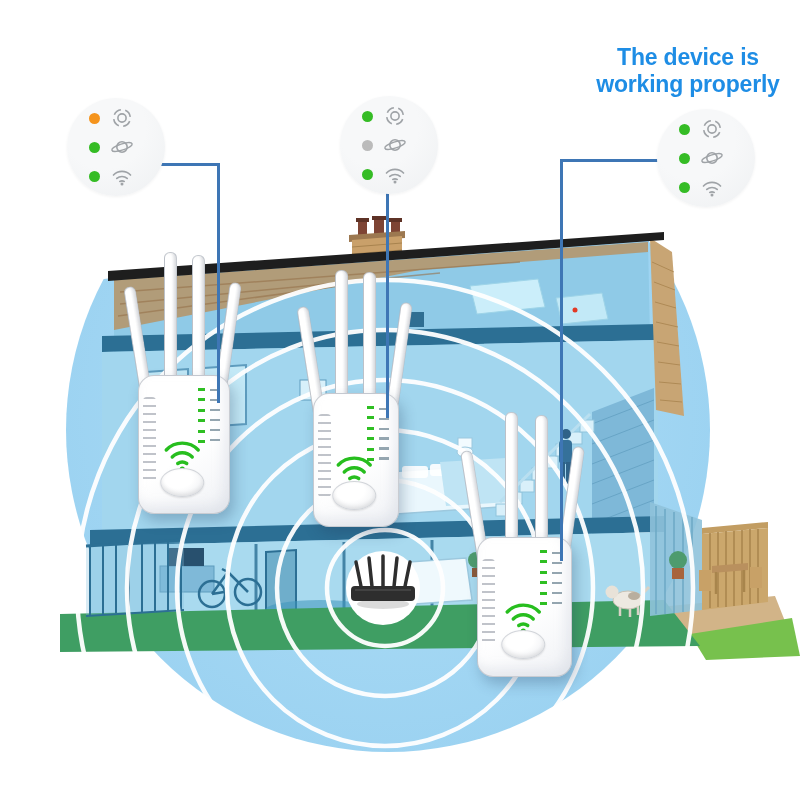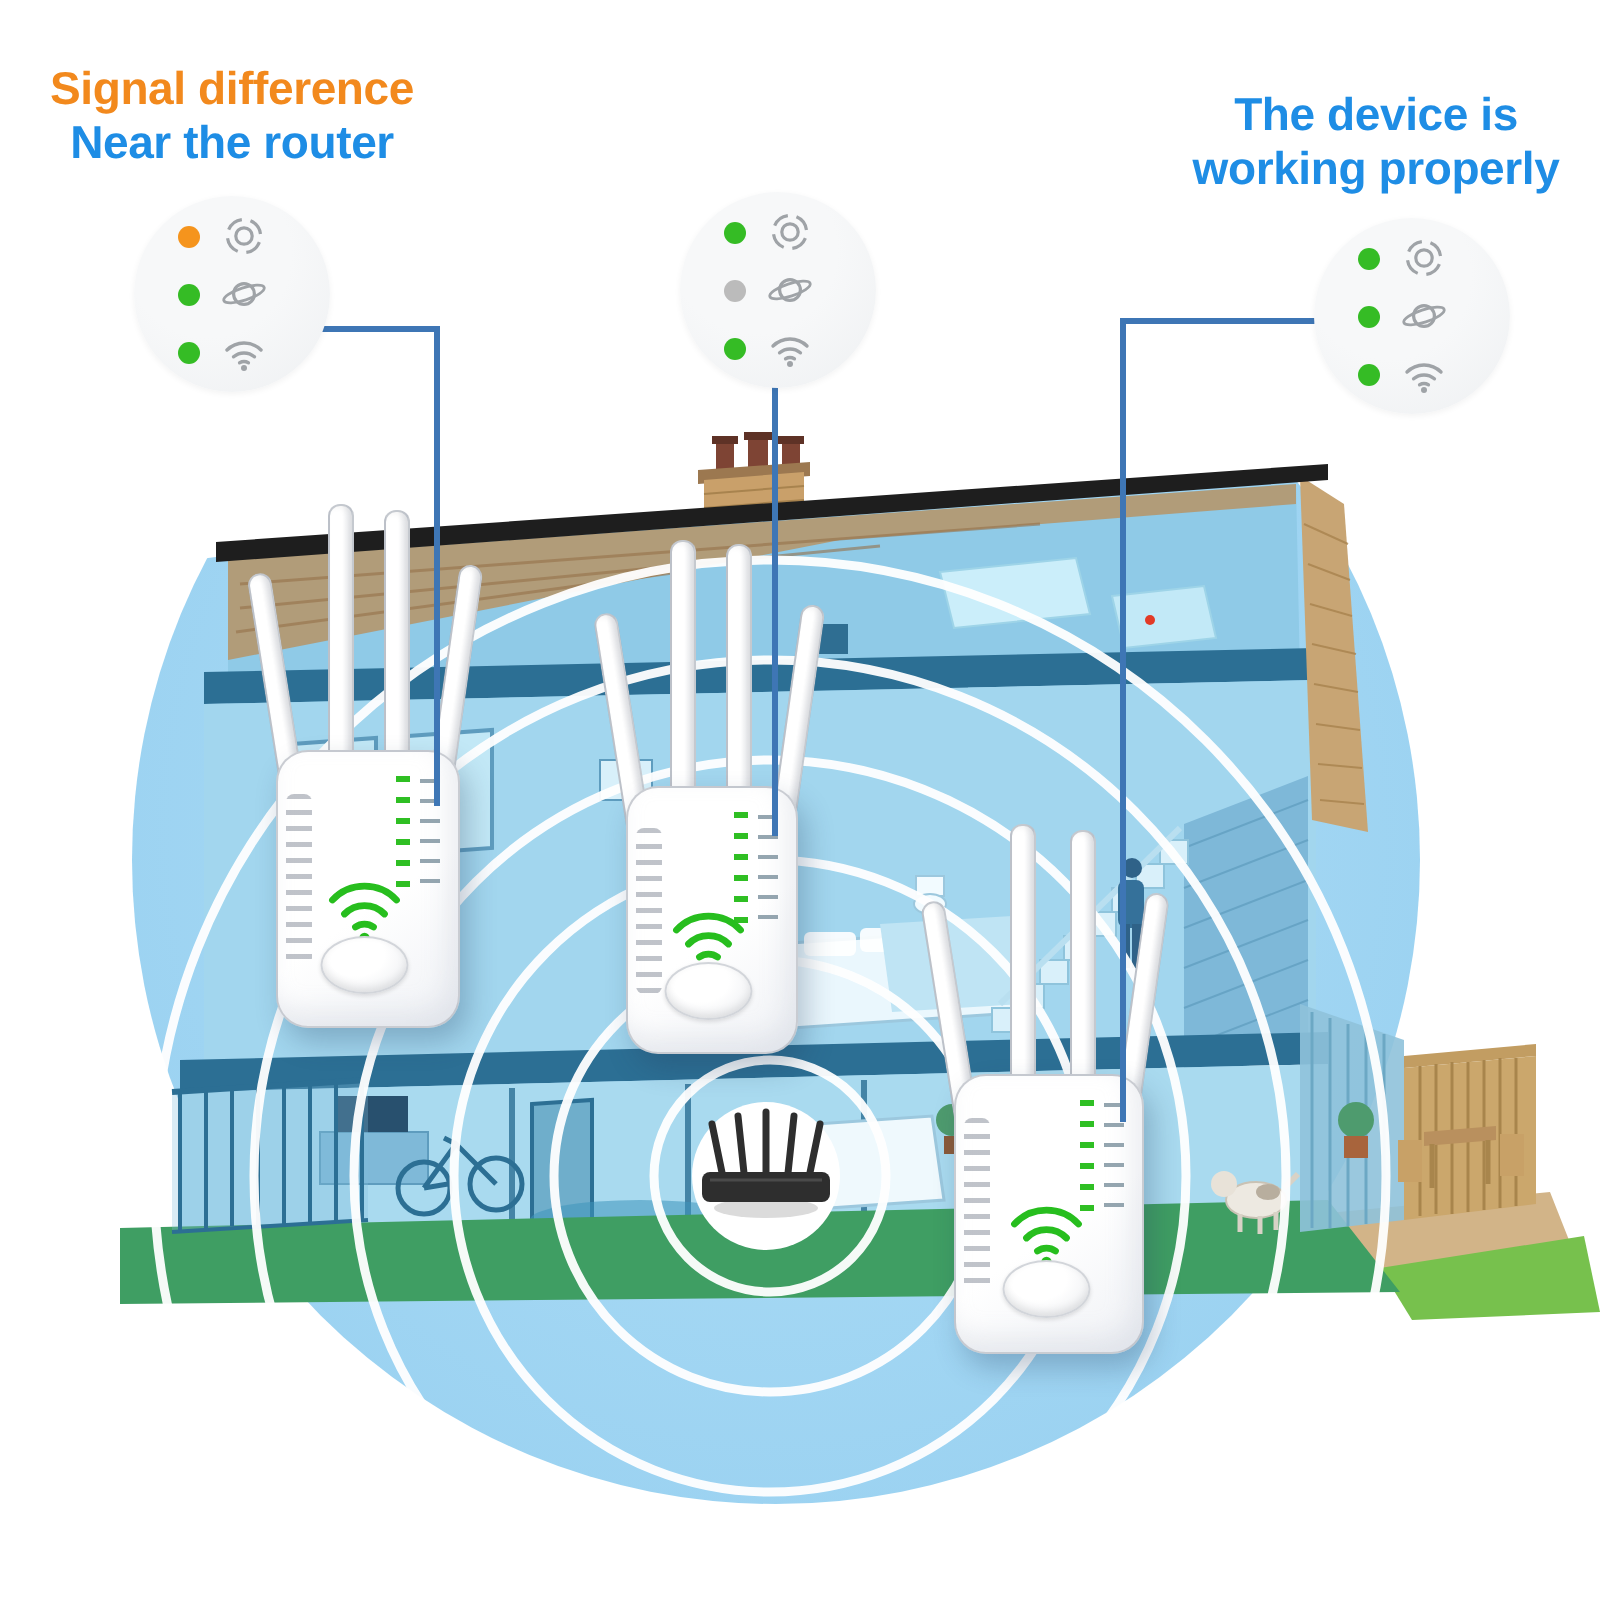--- a/index.html
+++ b/index.html
@@ -323,24 +323,20 @@
       <div class="dev-btn"></div>
     </div>
   </div>
 
   <div class="line" style="left: 152px; top: 163px; width: 68px; height: 3px; background: rgb(62, 118, 181);"></div>
   <div class="line" style="left: 217px; top: 163px; width: 3px; height: 240px; background: rgb(62, 118, 181);"></div>
   <div class="line" style="left: 386px; top: 192px; width: 3px; height: 226px; background: rgb(62, 118, 181);"></div>
   <div class="line" style="left: 560px; top: 159px; width: 100px; height: 3px; background: rgb(62, 118, 181);"></div>
   <div class="line" style="left: 560px; top: 159px; width: 3px; height: 402px; background: rgb(62, 118, 181);"></div>
 
-  <div class="title" style="left:1px;top:31px;width:230px;">
-    <div style="color: rgb(242, 137, 29);">Signal difference</div>
-    <div style="color: rgb(30, 141, 229);">Near the router</div>
-  </div>
   <div class="title" style="left:572px;top:44px;width:232px;">
     <div style="color: rgb(30, 141, 229);">The device is</div>
     <div style="color: rgb(30, 141, 229);">working properly</div>
   </div>
 
   <div class="callout" style="left:67px;top:98px;">
     <div class="led-row">
       <span class="dot" style="background: rgb(245, 148, 29);"></span>
       <svg width="24" height="24" viewBox="0 0 24 24">
         <circle cx="12" cy="12" r="8.3" fill="none" stroke="#9FA3A7" stroke-width="1.6" stroke-dasharray="8.6 4.4" transform="rotate(22 12 12)"></circle>

